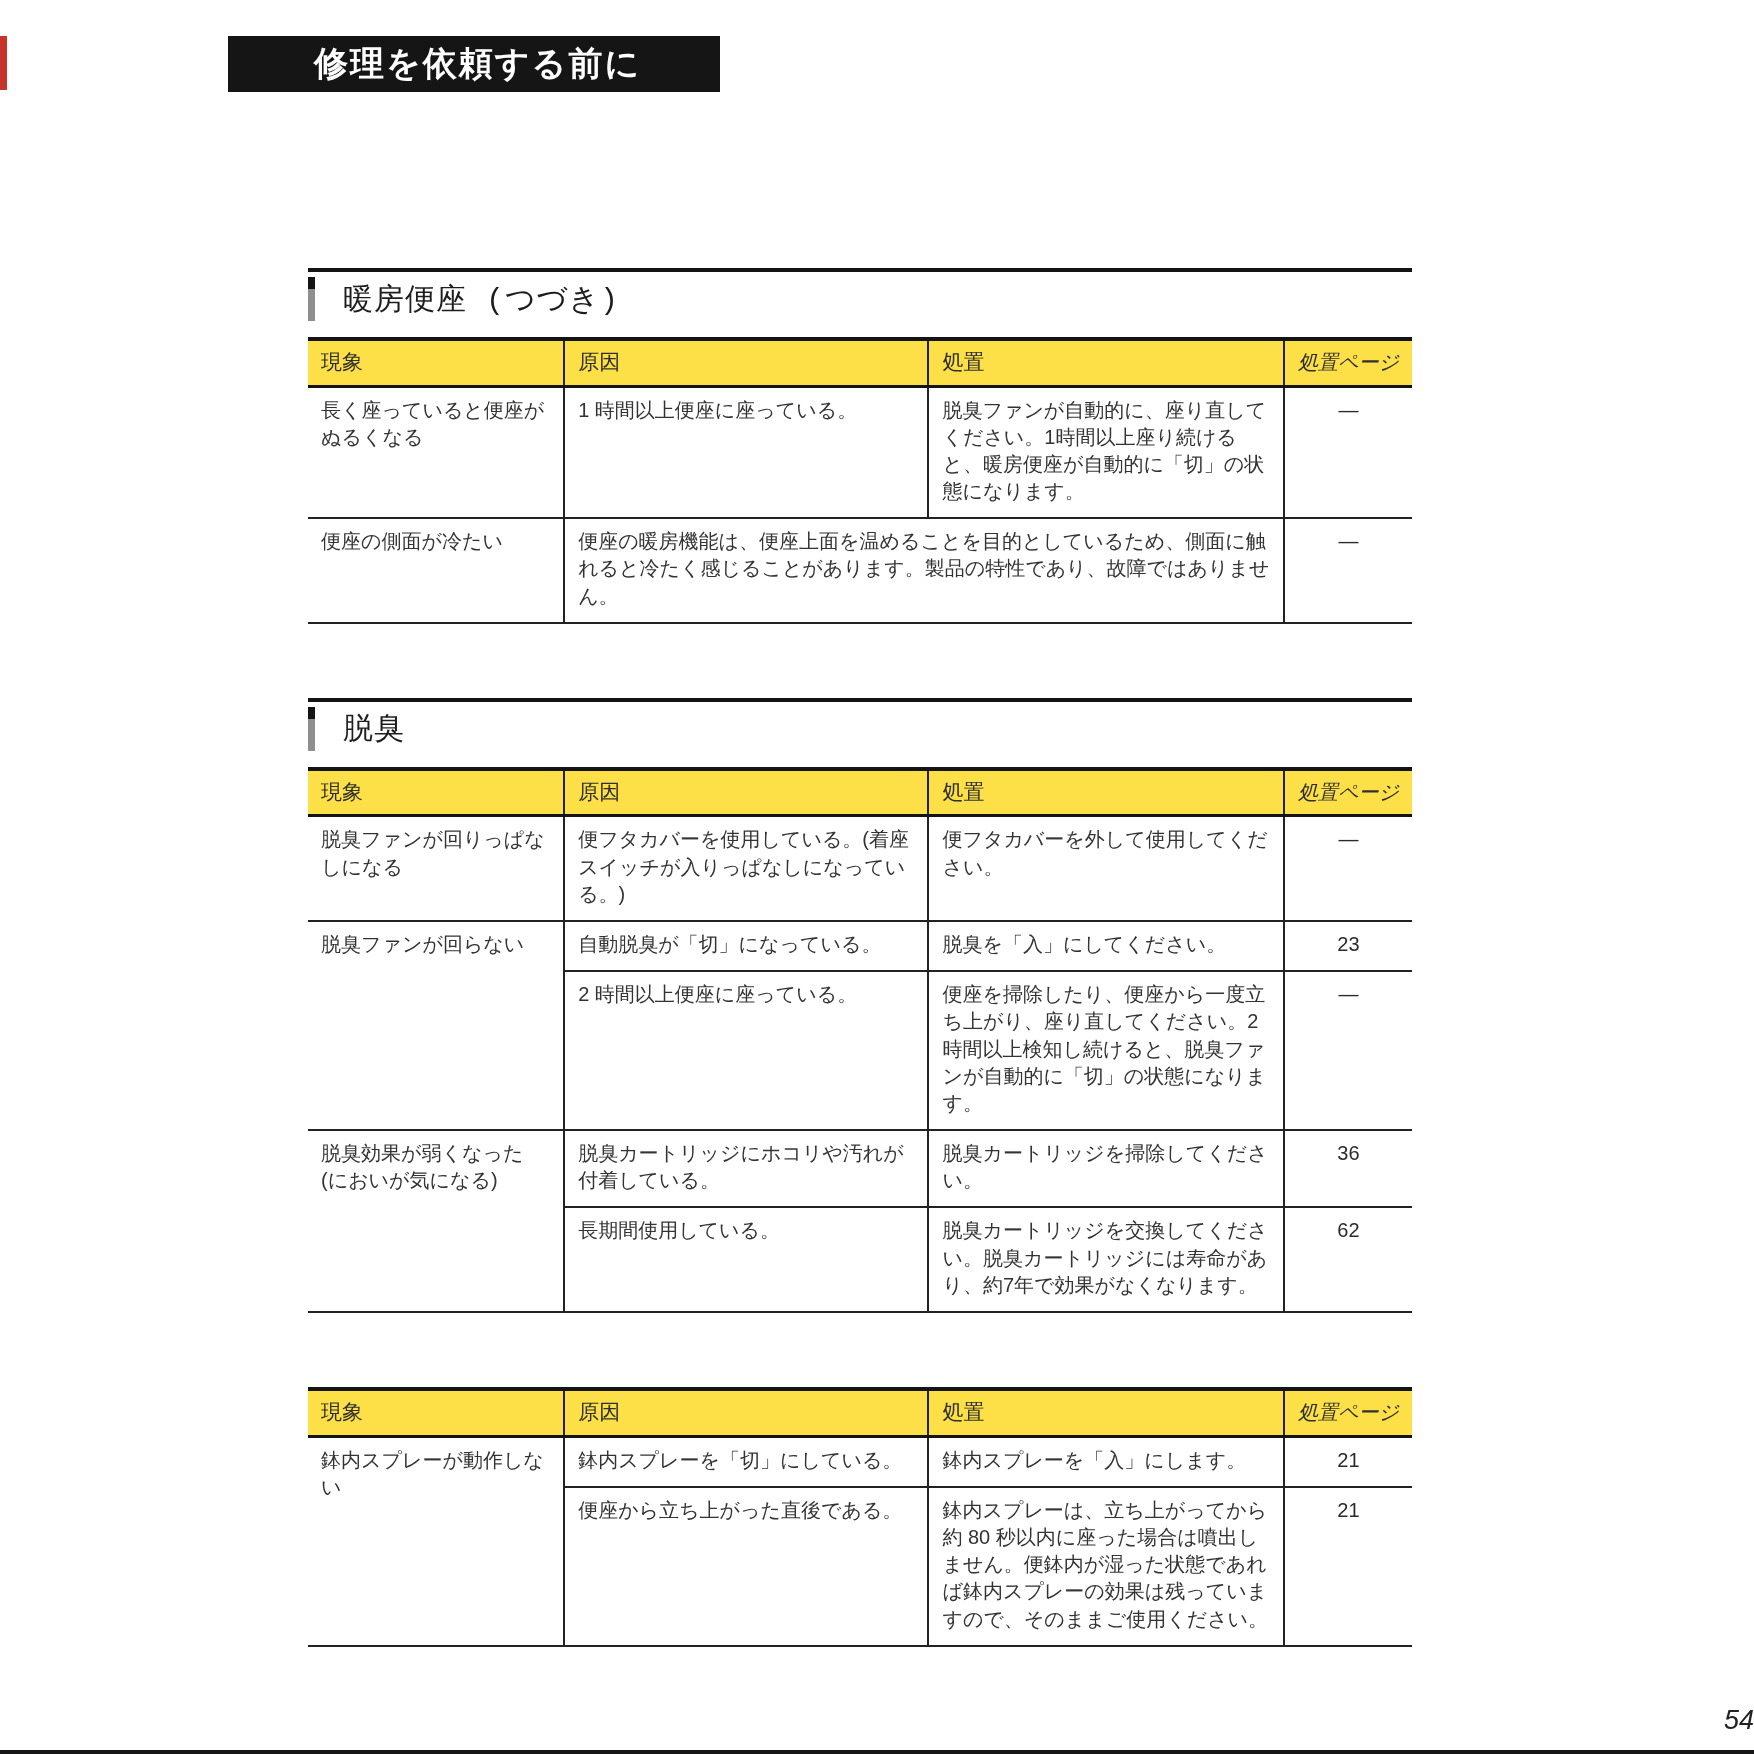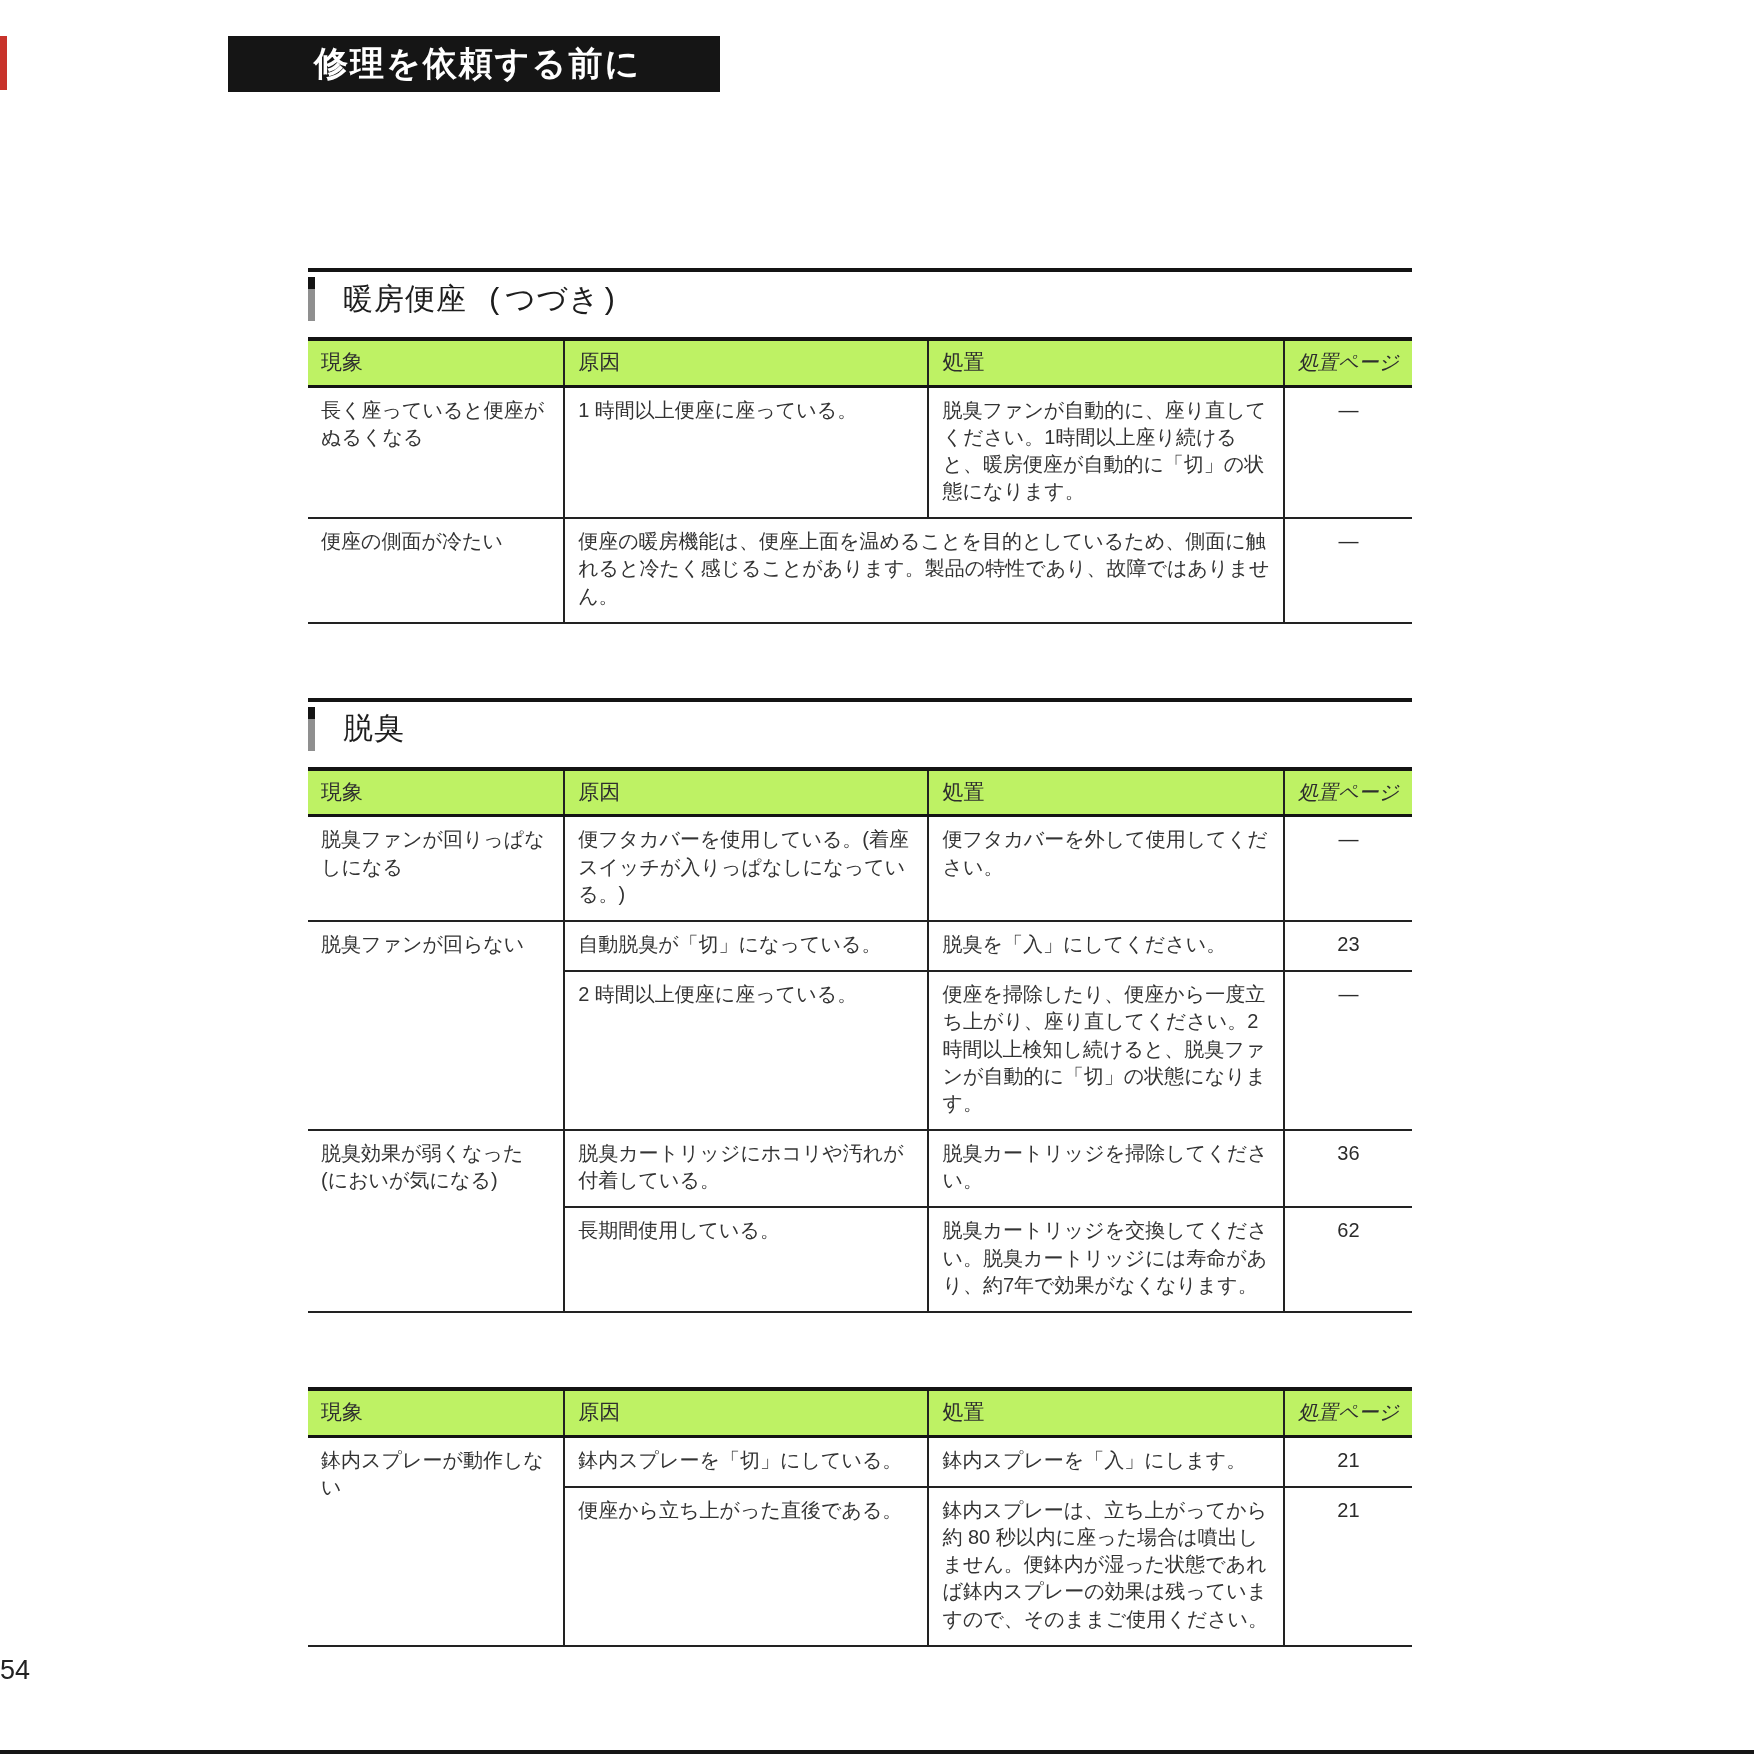--- a/index.html
+++ b/index.html
@@ -52,39 +52,39 @@
     width:100%; border-collapse:collapse; table-layout:fixed;
     border-top:4px solid #141414; border-bottom:2px solid #222;
     font-size:20px; line-height:1.36; color:#333;
   }
   .col-phen   { width:23.2%; }
   .col-cause  { width:33.0%; }
   .col-action { width:32.2%; }
   .col-page   { width:11.6%; }
 
   .faq-table th {
-    background:#bef264; text-align:left; font-weight:400; font-size:21px;
+    background:#fde047; text-align:left; font-weight:400; font-size:21px;
     color:#2e2e2e; padding:7px 13px 8px; border-bottom:3px solid #141414;
     vertical-align:middle; overflow:hidden;
   }
   .faq-table th:last-child { font-size:20px; padding-right:4px;font-style:italic; }
 
   .faq-table td {
     vertical-align:top; padding:9px 13px 12px;
     border-top:2px solid #222;
   }
   .faq-table th:not(:last-child),
   .faq-table td:not(.cell-page) { border-right:2px solid #222; }
 
   .cell-page { text-align:center; padding-top:11px; color:#2b2b2b; }
 
   
   .page-number {
-    position:absolute; left:0; right:0; top:1655px;
-    text-align:left; font-size:27px; color:#222;
+    position:absolute; left:0; right:0; top:1705px;
+    text-align:right; font-size:27px; color:#222;font-style:italic;
   }
   .bottom-rule { position:absolute; left:0; bottom:0; width:100%; height:4px; background:#161616; }
 </style>
 </head>
 <body>
 
 <div class="page">
   <div class="red-tab"></div>
 
   <div class="banner">

